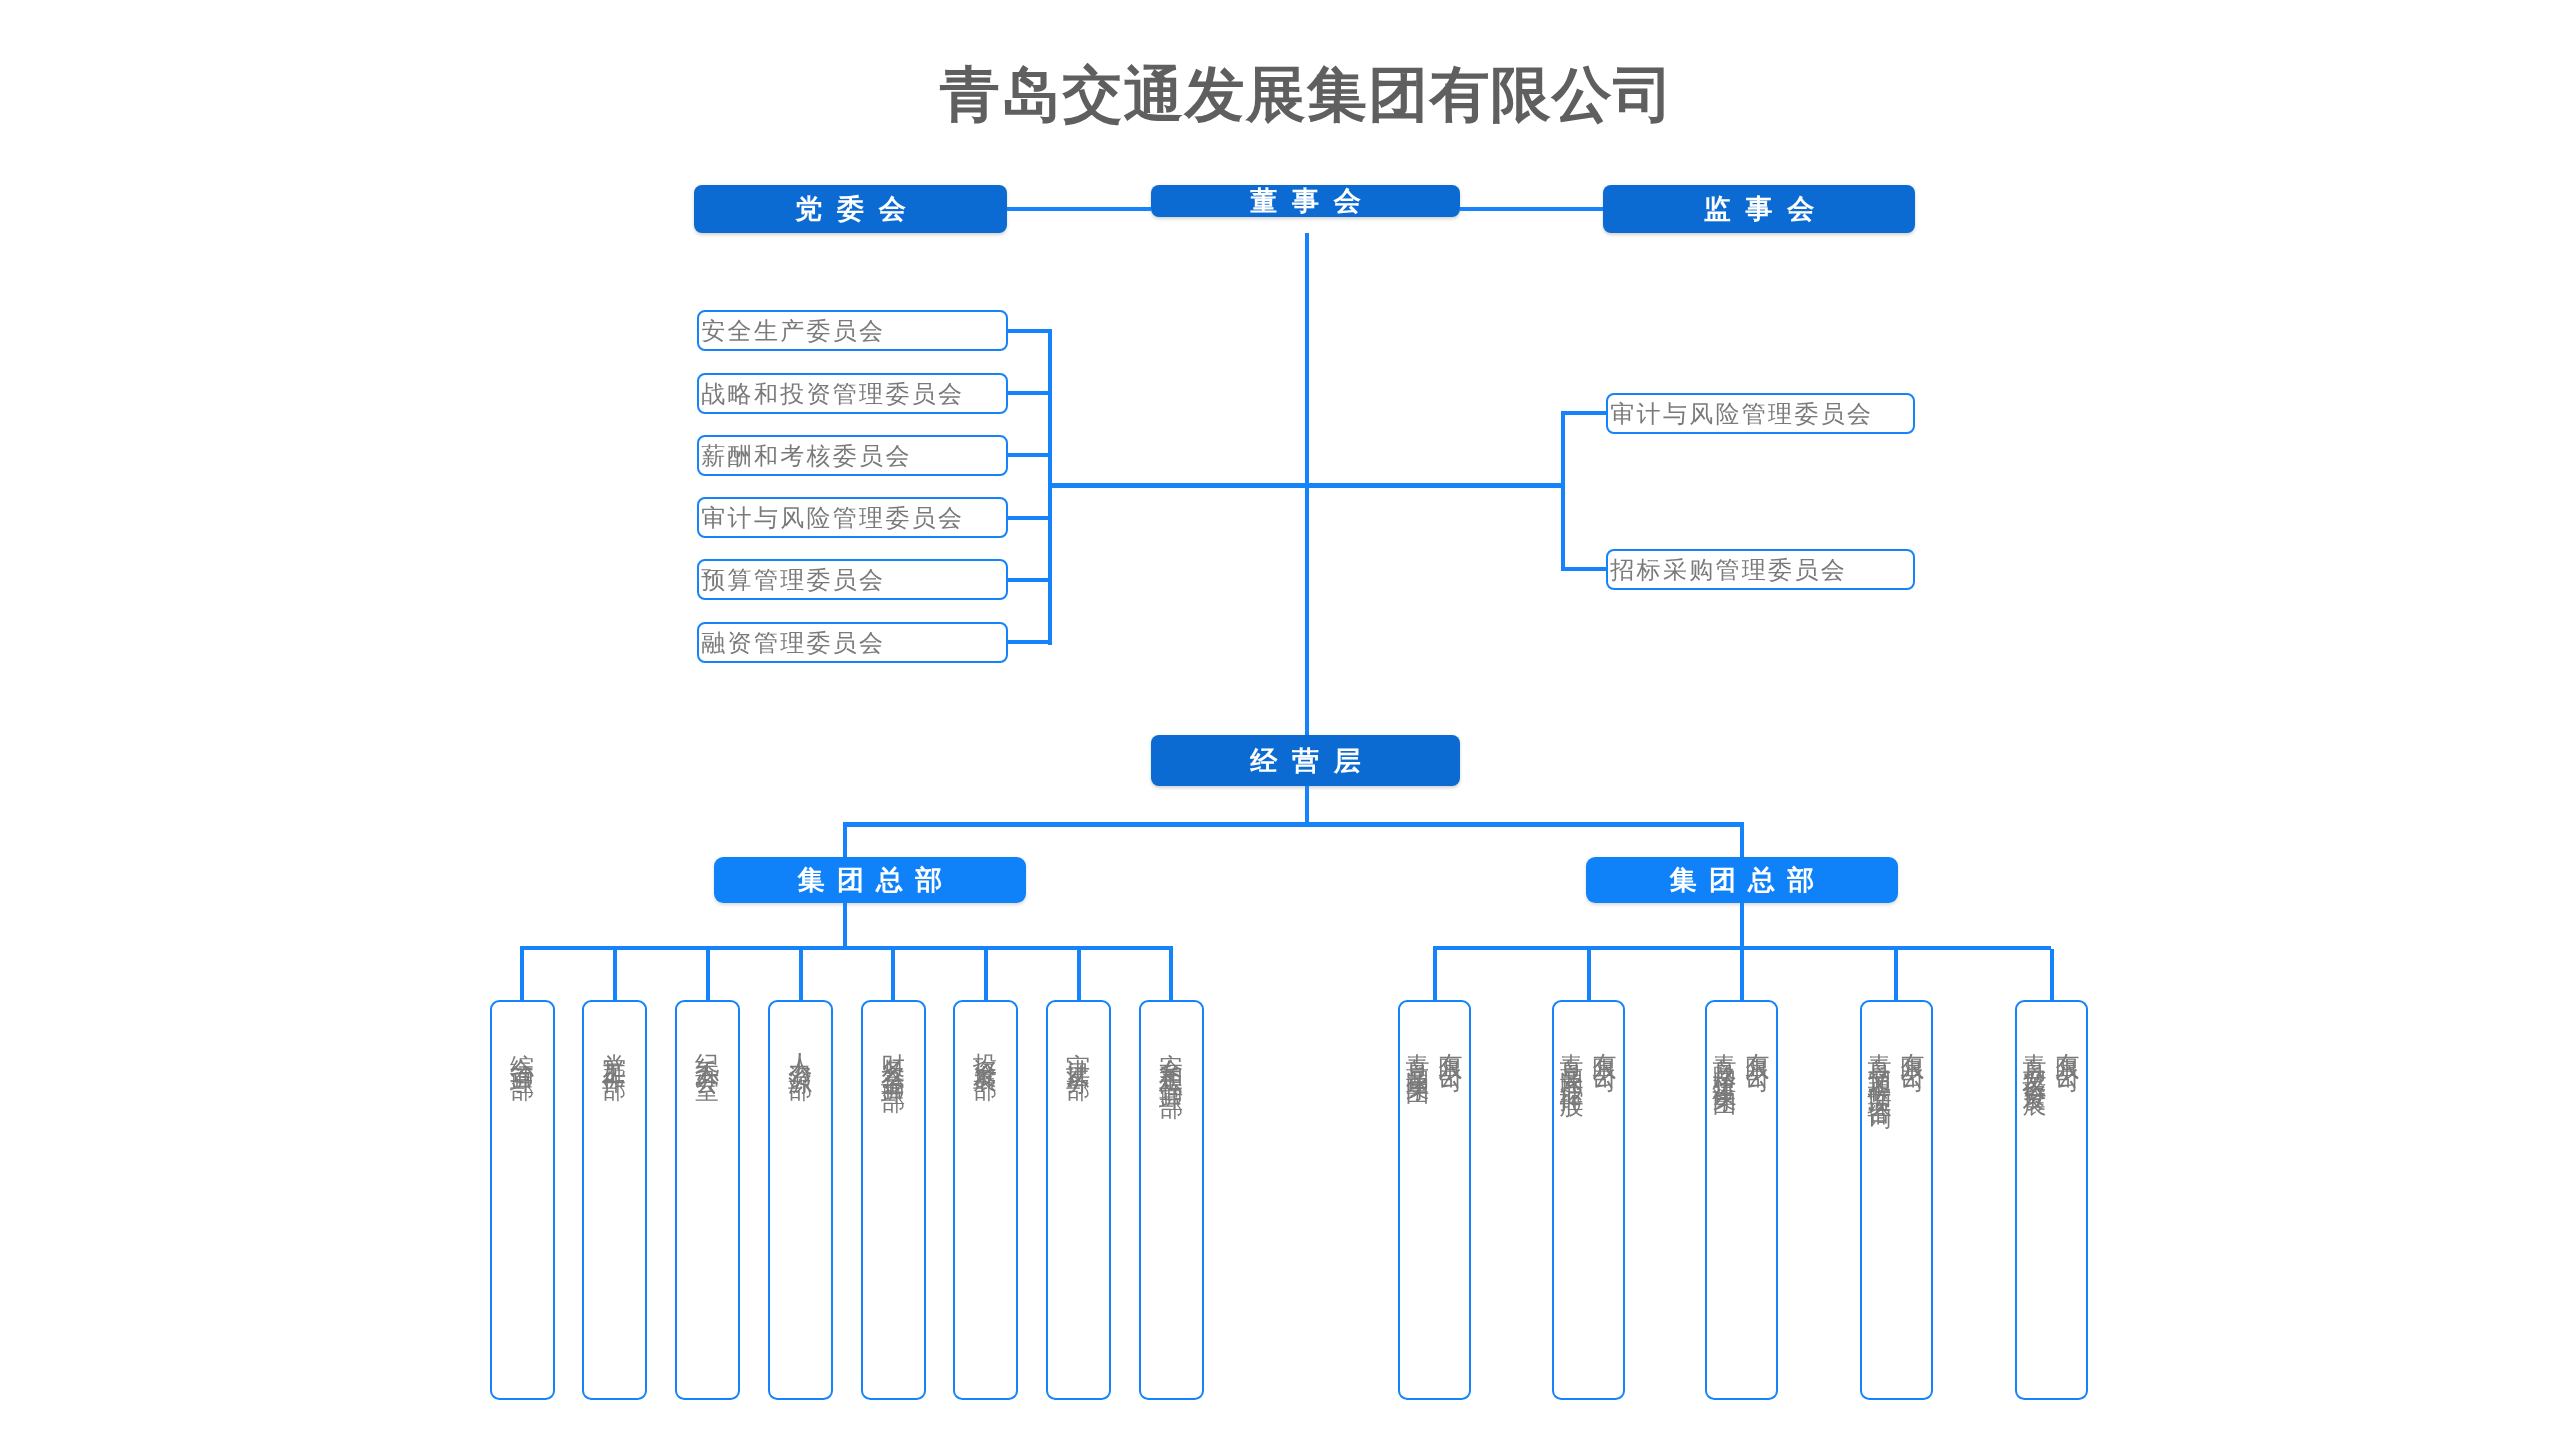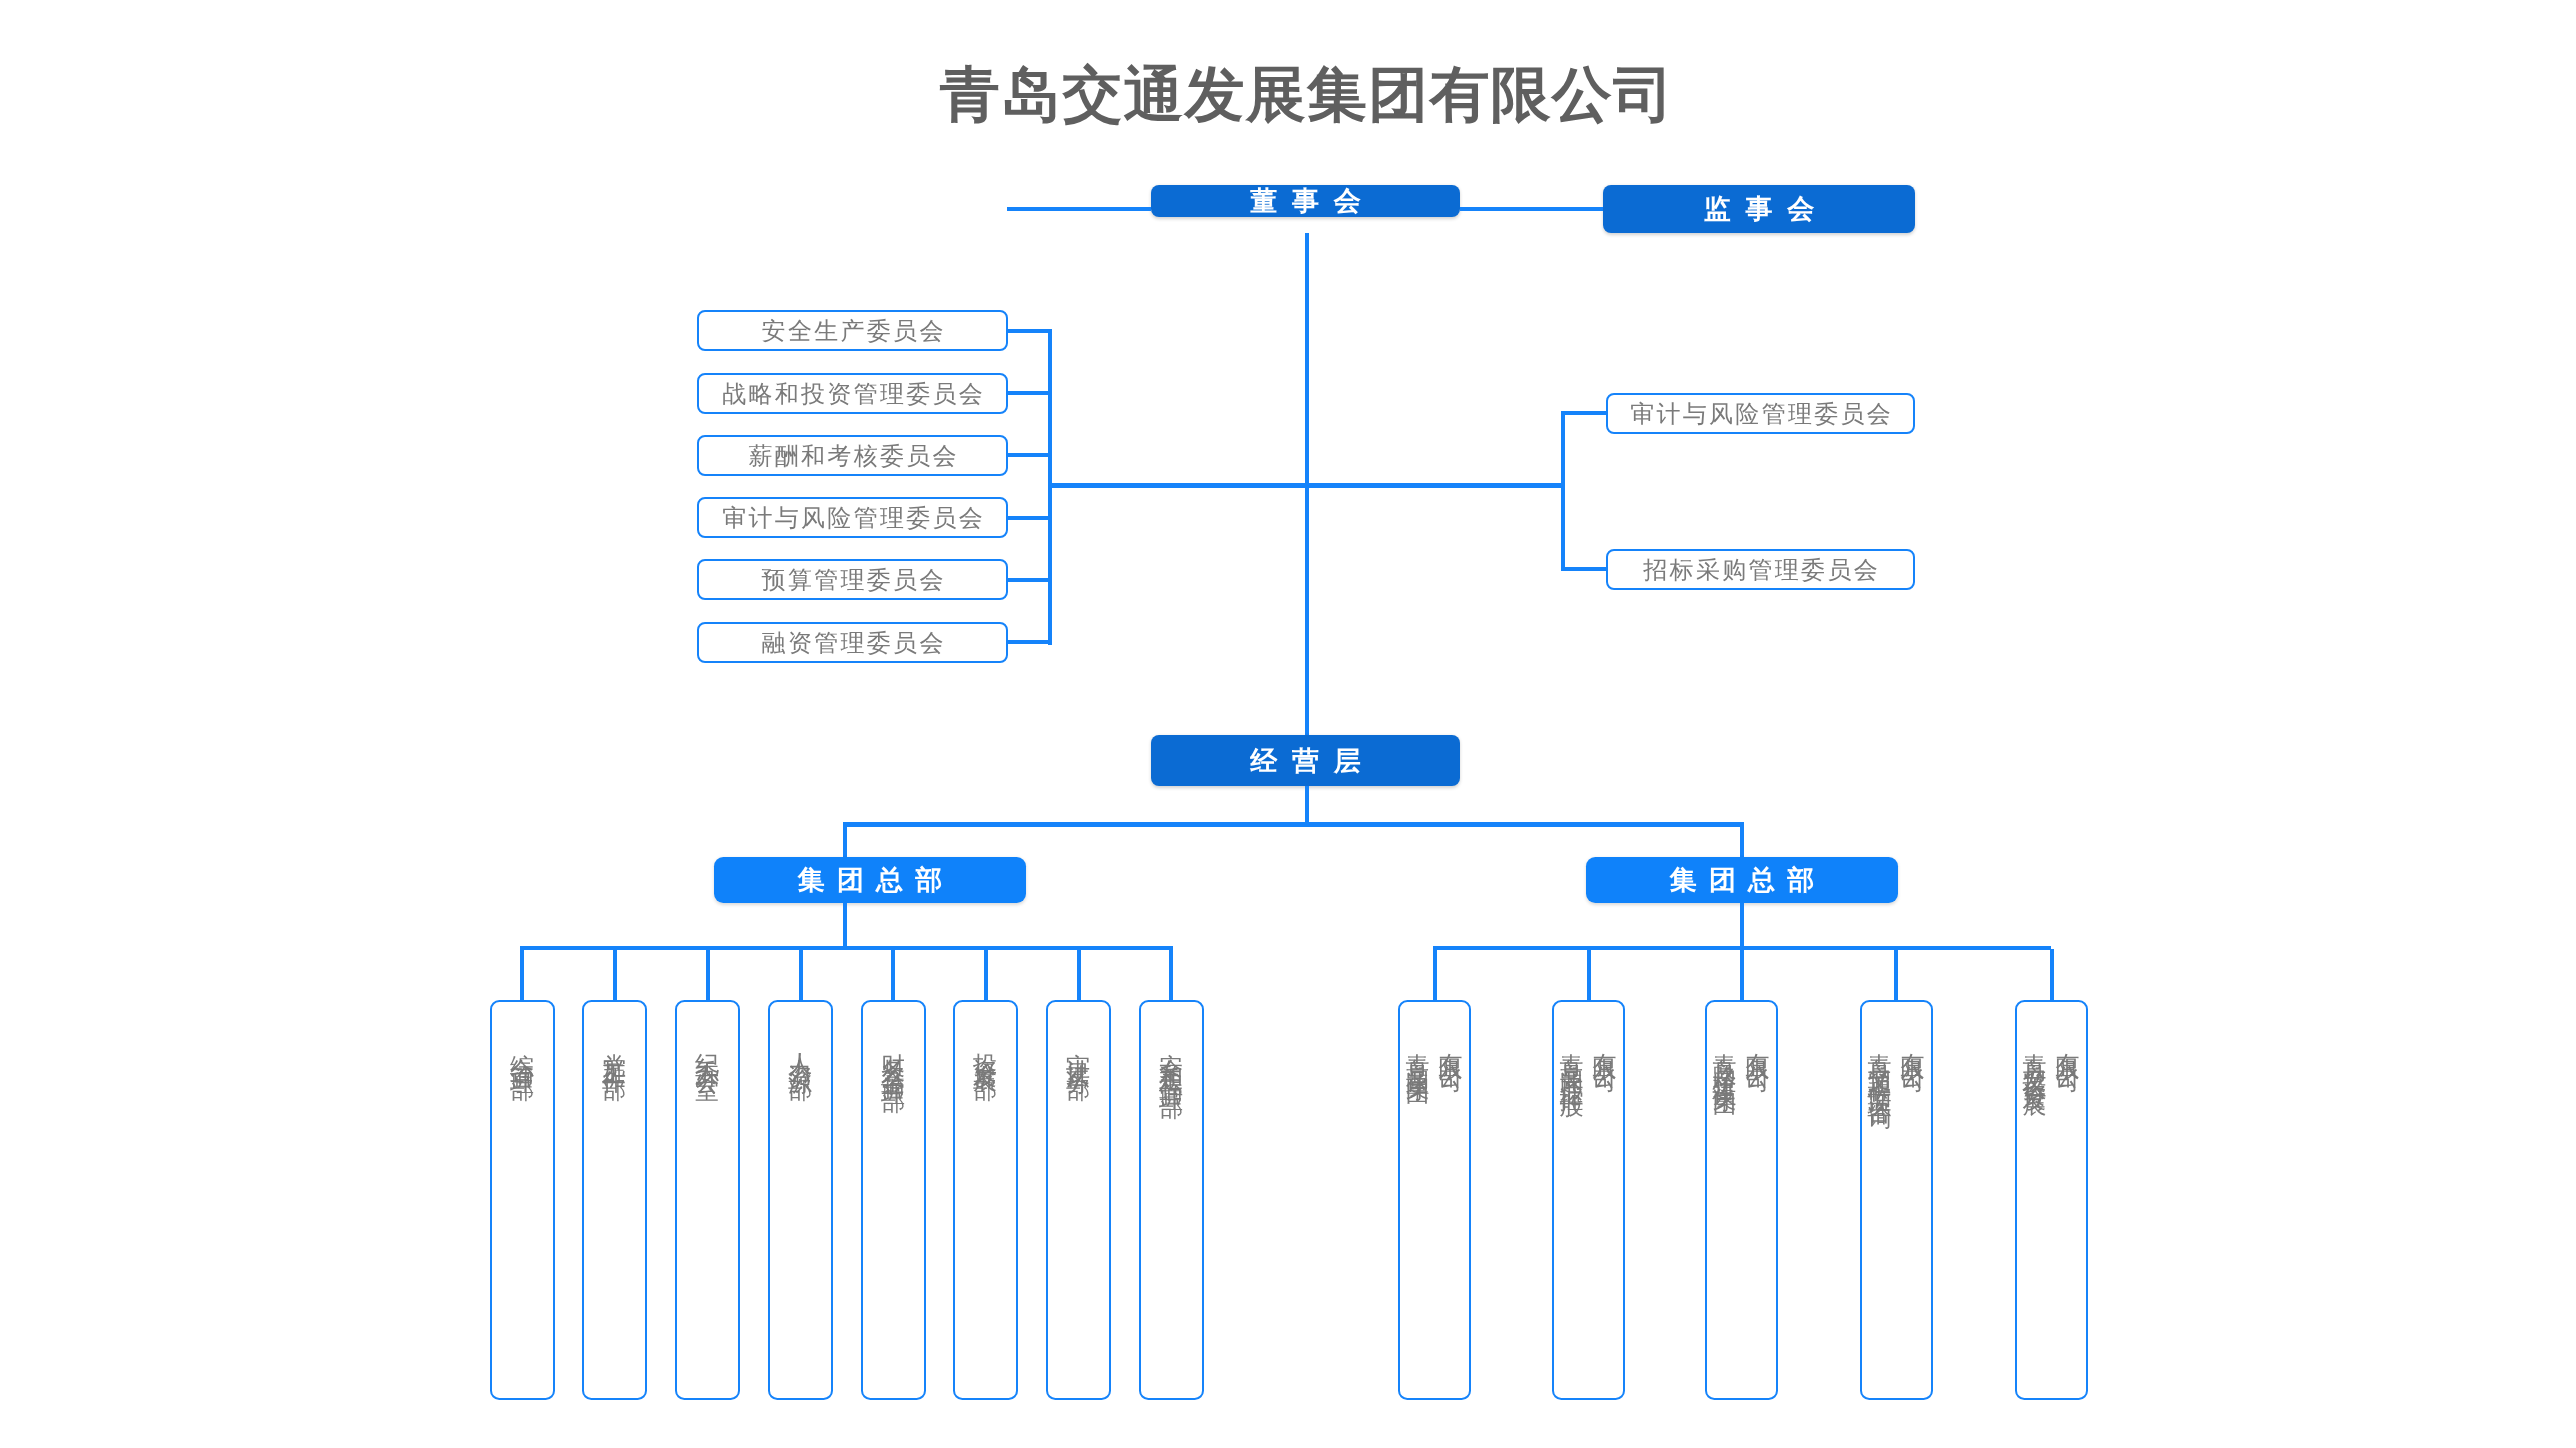--- a/index.html
+++ b/index.html
@@ -40,21 +40,21 @@
   }
   .solid-box .lbl, .bright-box .lbl {
     display: block; text-align: center;
     letter-spacing: 0.55em; text-indent: 0.55em; white-space: nowrap;
   }
   .bright-box .lbl { letter-spacing: 0.45em; text-indent: 0.45em; }
 
   .wbox {
     position: absolute; background: #ffffff;
     border: 2.3px solid var(--line-blue); border-radius: 8px;
-    display: flex; align-items: center; justify-content: center;
+    display: flex; align-items: center; 
     font-size: 24px; color: var(--text-gray);
     letter-spacing: 2.3px; text-indent: 2.3px; white-space: nowrap;
   }
 
   .vbox {
     position: absolute; background: #ffffff;
     border: 2.3px solid var(--line-blue); border-radius: 9.3px;
     width: 65px; height: 400px; top: 1000px;
     display: flex; justify-content: center; align-items: flex-start;
     padding-top: 32px;
@@ -71,20 +71,23 @@
   .vline { position: absolute; background: var(--line-blue); width: 4px; }
   .hline.thick { height: 5.2px; }
 </style>
 </head>
 <body>
 
 <div class="canvas">
 
   <div class="page-title">青岛交通发展集团有限公司</div>
 
+  <div class="solid-box" style="left:694px; top:185px; width:313px; height:48px;">
+    <span class="lbl">党委会</span>
+  </div>
   <div class="solid-box" style="left:1151px; top:185px; width:309px; height:32px;">
     <span class="lbl">董事会</span>
   </div>
   <div class="solid-box" style="left:1603px; top:185px; width:312px; height:48px;">
     <span class="lbl">监事会</span>
   </div>
 
   <div class="hline" style="left:1007px; top:207px; width:144px;"></div>
   <div class="hline" style="left:1460px; top:207px; width:143px;"></div>
 

